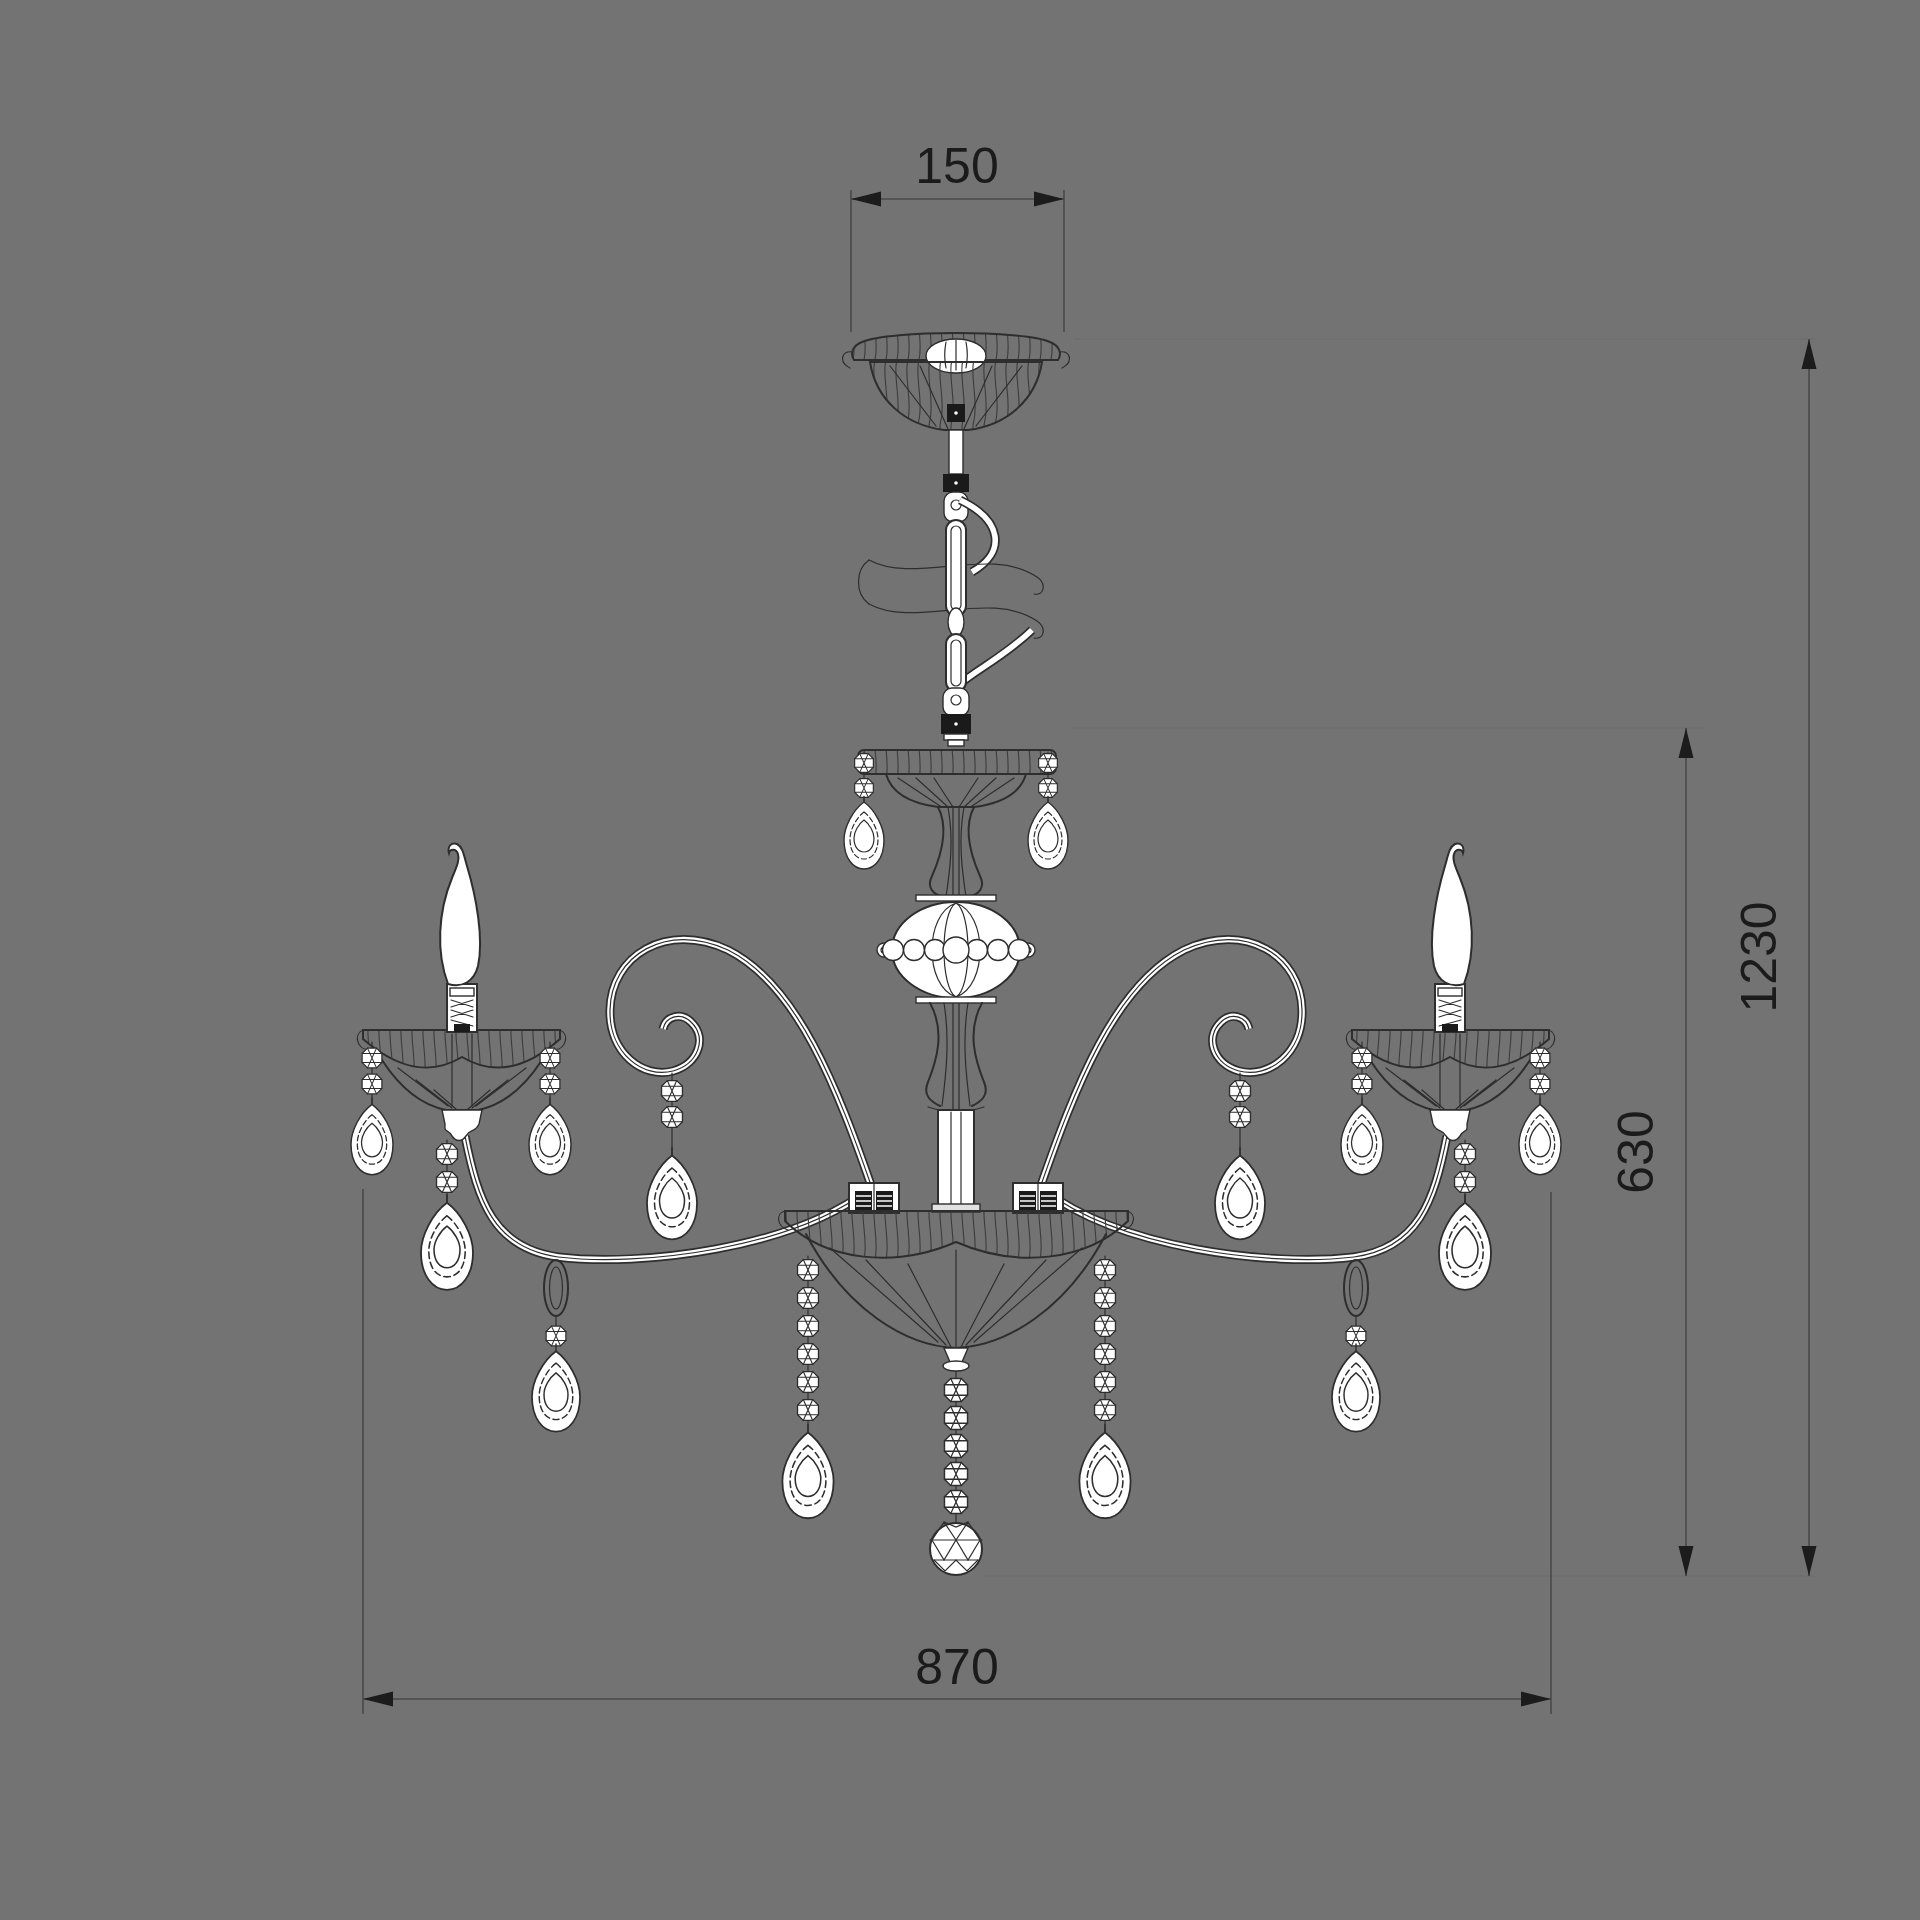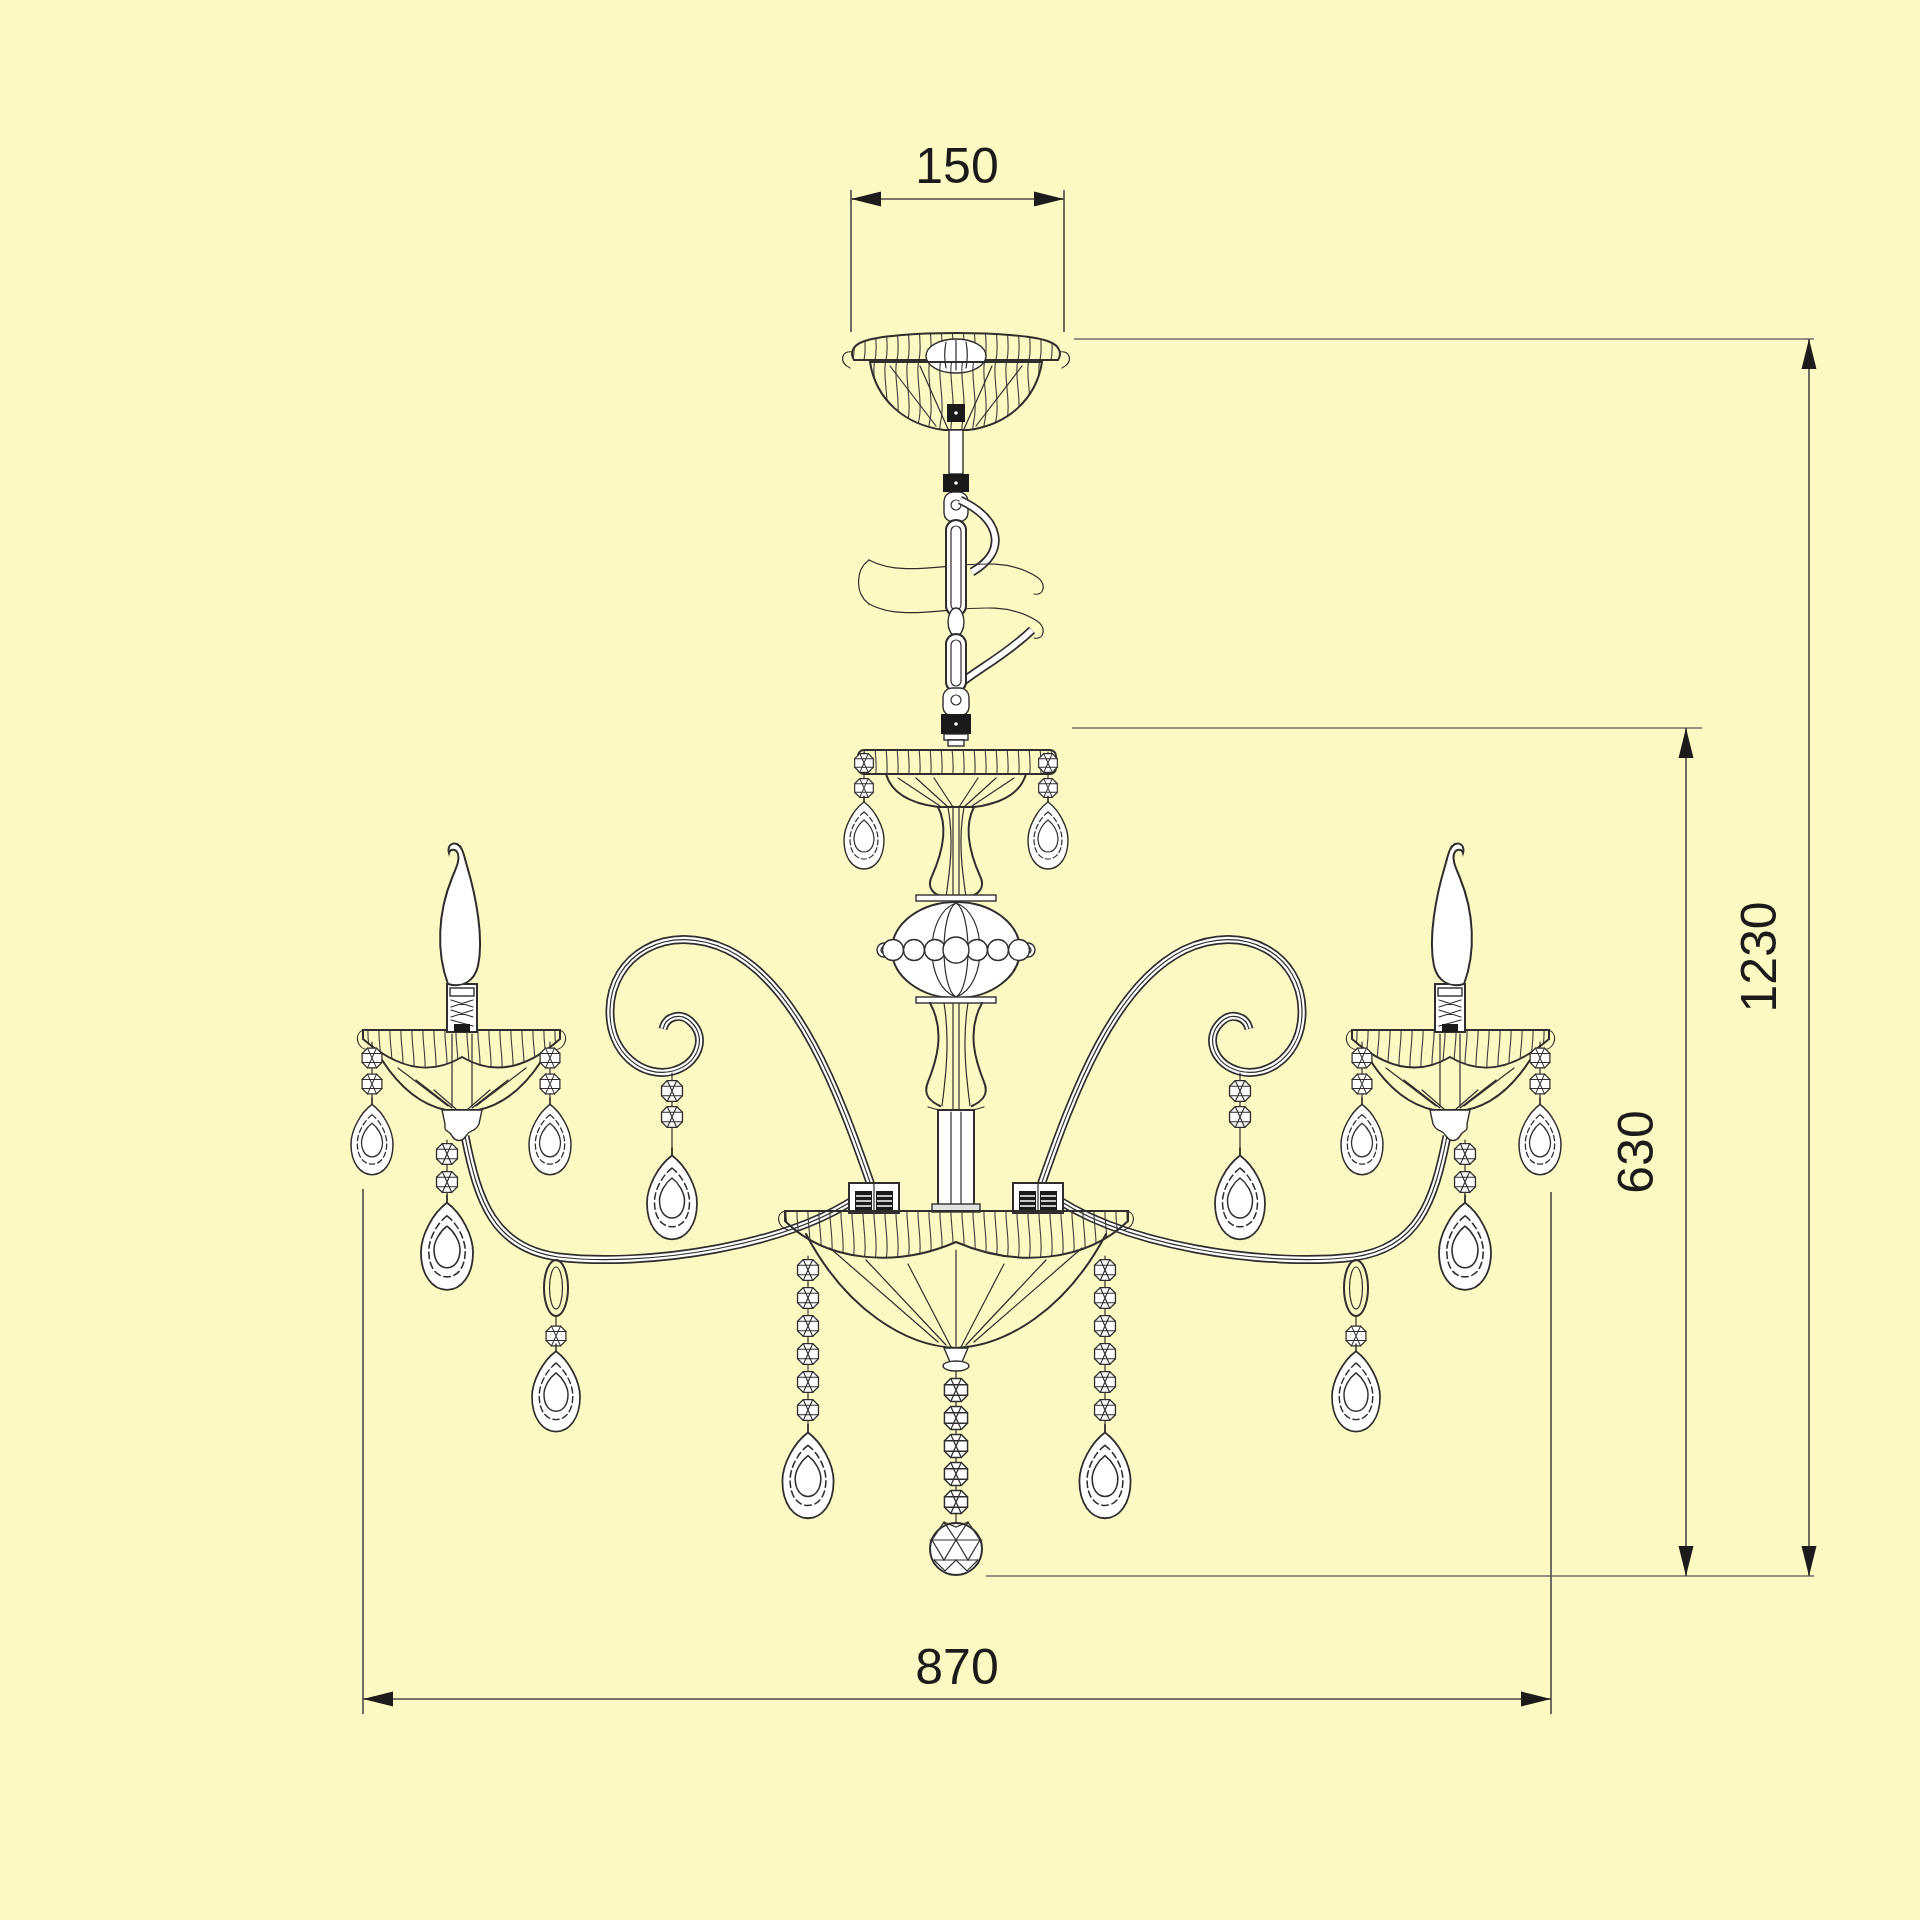--- a/index.html
+++ b/index.html
@@ -1,16 +1,16 @@
 <!DOCTYPE html>
 <html><head>
 <meta charset="utf-8">
 <style>
   html,body{margin:0;padding:0;background:#fff;}
-  .canvas{position:relative;width:1920px;height:1920px;background:#fef9c3;overflow:hidden;
+  .canvas{position:relative;width:1920px;height:1920px;background:#737373;overflow:hidden;
           font-family:"Liberation Sans", sans-serif;}
   svg{display:block;width:1920px;height:1920px;}
   .ln{fill:none;stroke:#2e2e2e;stroke-width:2;stroke-linecap:round;}
   .lt{fill:none;stroke:#2e2e2e;stroke-width:1.2;stroke-linecap:round;}
   .wf{fill:#ffffff;stroke:#2e2e2e;stroke-width:2;}
   .wf2{fill:#ffffff;stroke:#2e2e2e;stroke-width:1.4;}
   .rib{fill:url(#ribs);stroke:#2e2e2e;stroke-width:2;}
   .blk{fill:#1a1a1a;stroke:none;}
   .tube-out{fill:none;stroke:#2e2e2e;stroke-width:9;}
   .tube-in{fill:none;stroke:#ffffff;stroke-width:5.6;}

